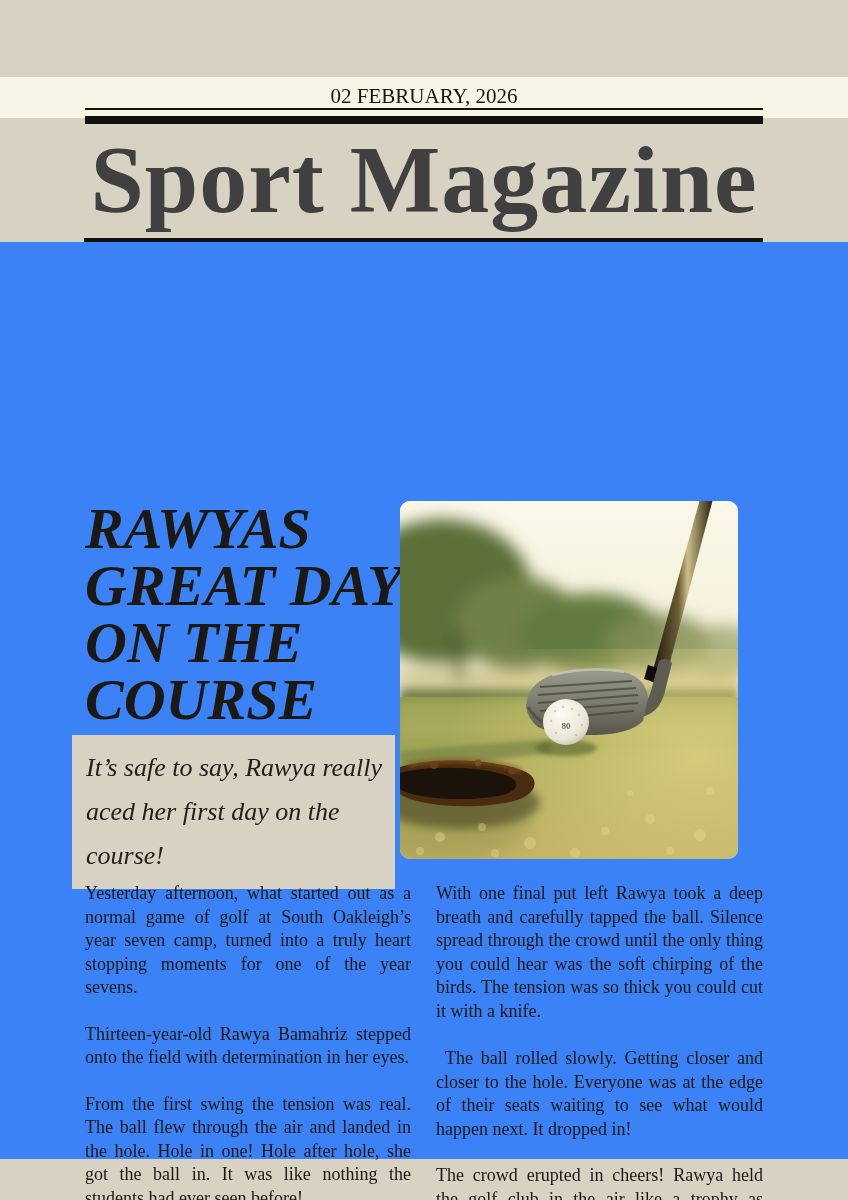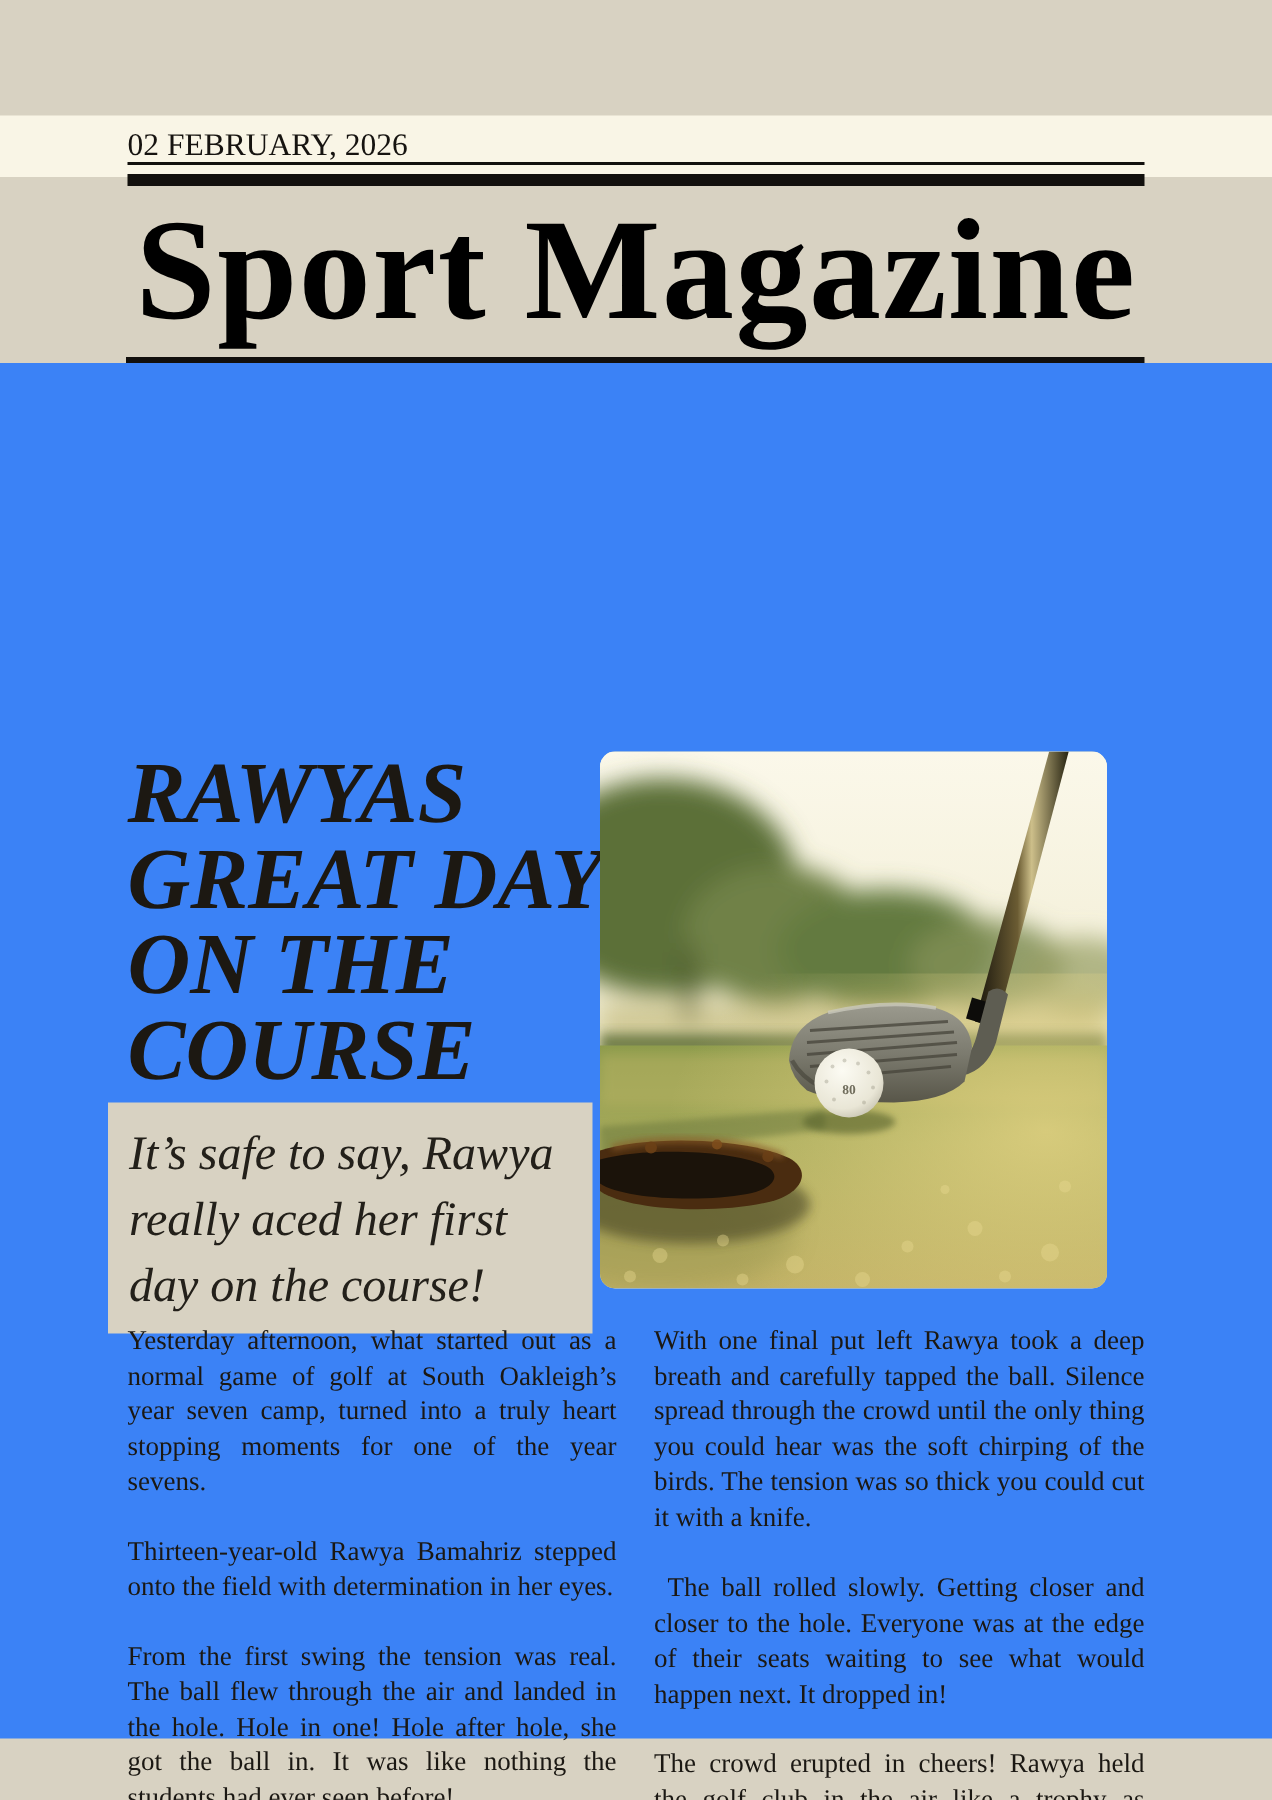--- a/index.html
+++ b/index.html
@@ -1,34 +1,34 @@
 <!DOCTYPE html>
 <html><head>
 <meta charset="utf-8">
 <style>
   html,body{margin:0;padding:0;background:#d8d2c2;}
   .page{position:relative;width:848px;height:1200px;background:#d8d2c2;overflow:hidden;
         font-family:"Liberation Serif","DejaVu Serif",serif;color:#161310;}
   
   .date-band{position:absolute;top:77px;left:0;width:848px;height:41px;background:#f9f5e6;}
   .date-row{position:absolute;top:84px;left:85px;width:678px;display:flex;
-            justify-content:space-between;align-items:baseline;font-size:21px;line-height:24px;}
+            justify-content:center;align-items:baseline;font-size:21px;line-height:24px;}
   .rule-thin{position:absolute;top:108px;left:85px;width:678px;height:2px;background:#12100d;}
   .rule-thick-a{position:absolute;top:116px;left:85px;width:678px;height:8px;background:#12100d;}
   .masthead{position:absolute;top:118px;left:0;width:848px;height:124px;line-height:124px;
-            text-align:center;font-size:96px;font-weight:bold;letter-spacing:1px;color:#000000;}
+            text-align:center;font-size:96px;font-weight:bold;letter-spacing:1px;color:#404040;}
   .rule-thick-b{position:absolute;top:238px;left:84px;width:679px;height:9px;background:#12100d;}
   
   .main{position:absolute;top:242px;left:0;width:848px;height:917px;background:#3b82f6;}
   .headline{position:absolute;top:258px;left:85px;width:356px;
             font-size:58px;line-height:57px;font-weight:bold;font-style:italic;color:#1c1812;}
   .headline span{display:block;}
   .subhead{position:absolute;top:493px;left:72px;width:323px;min-height:132px;box-sizing:border-box;
            background:#d8d2c2;padding:11px 10px 11px 14px;
-           font-style:italic;font-size:32px;line-height:44px;color:#23201a;}
+           font-style:italic;font-size:26px;line-height:44px;color:#23201a;}
   .photo{position:absolute;top:259px;left:400px;width:338px;height:358px;border-radius:10px;
          overflow:hidden;background:#e9e6c9;}
   .photo svg{display:block;}
   .columns{position:absolute;top:640px;left:85px;width:678px;display:flex;justify-content:space-between;}
   .col{font-size:18px;line-height:23.5px;text-align:justify;color:#1b1813;}
   .col-left{width:326px;}
   .col-right{width:327px;}
   .col p{margin:0 0 23px 0;}
   .col p.indent{text-indent:9px;margin-top:24px;}
   .col p.no-gap{margin-bottom:0;}

